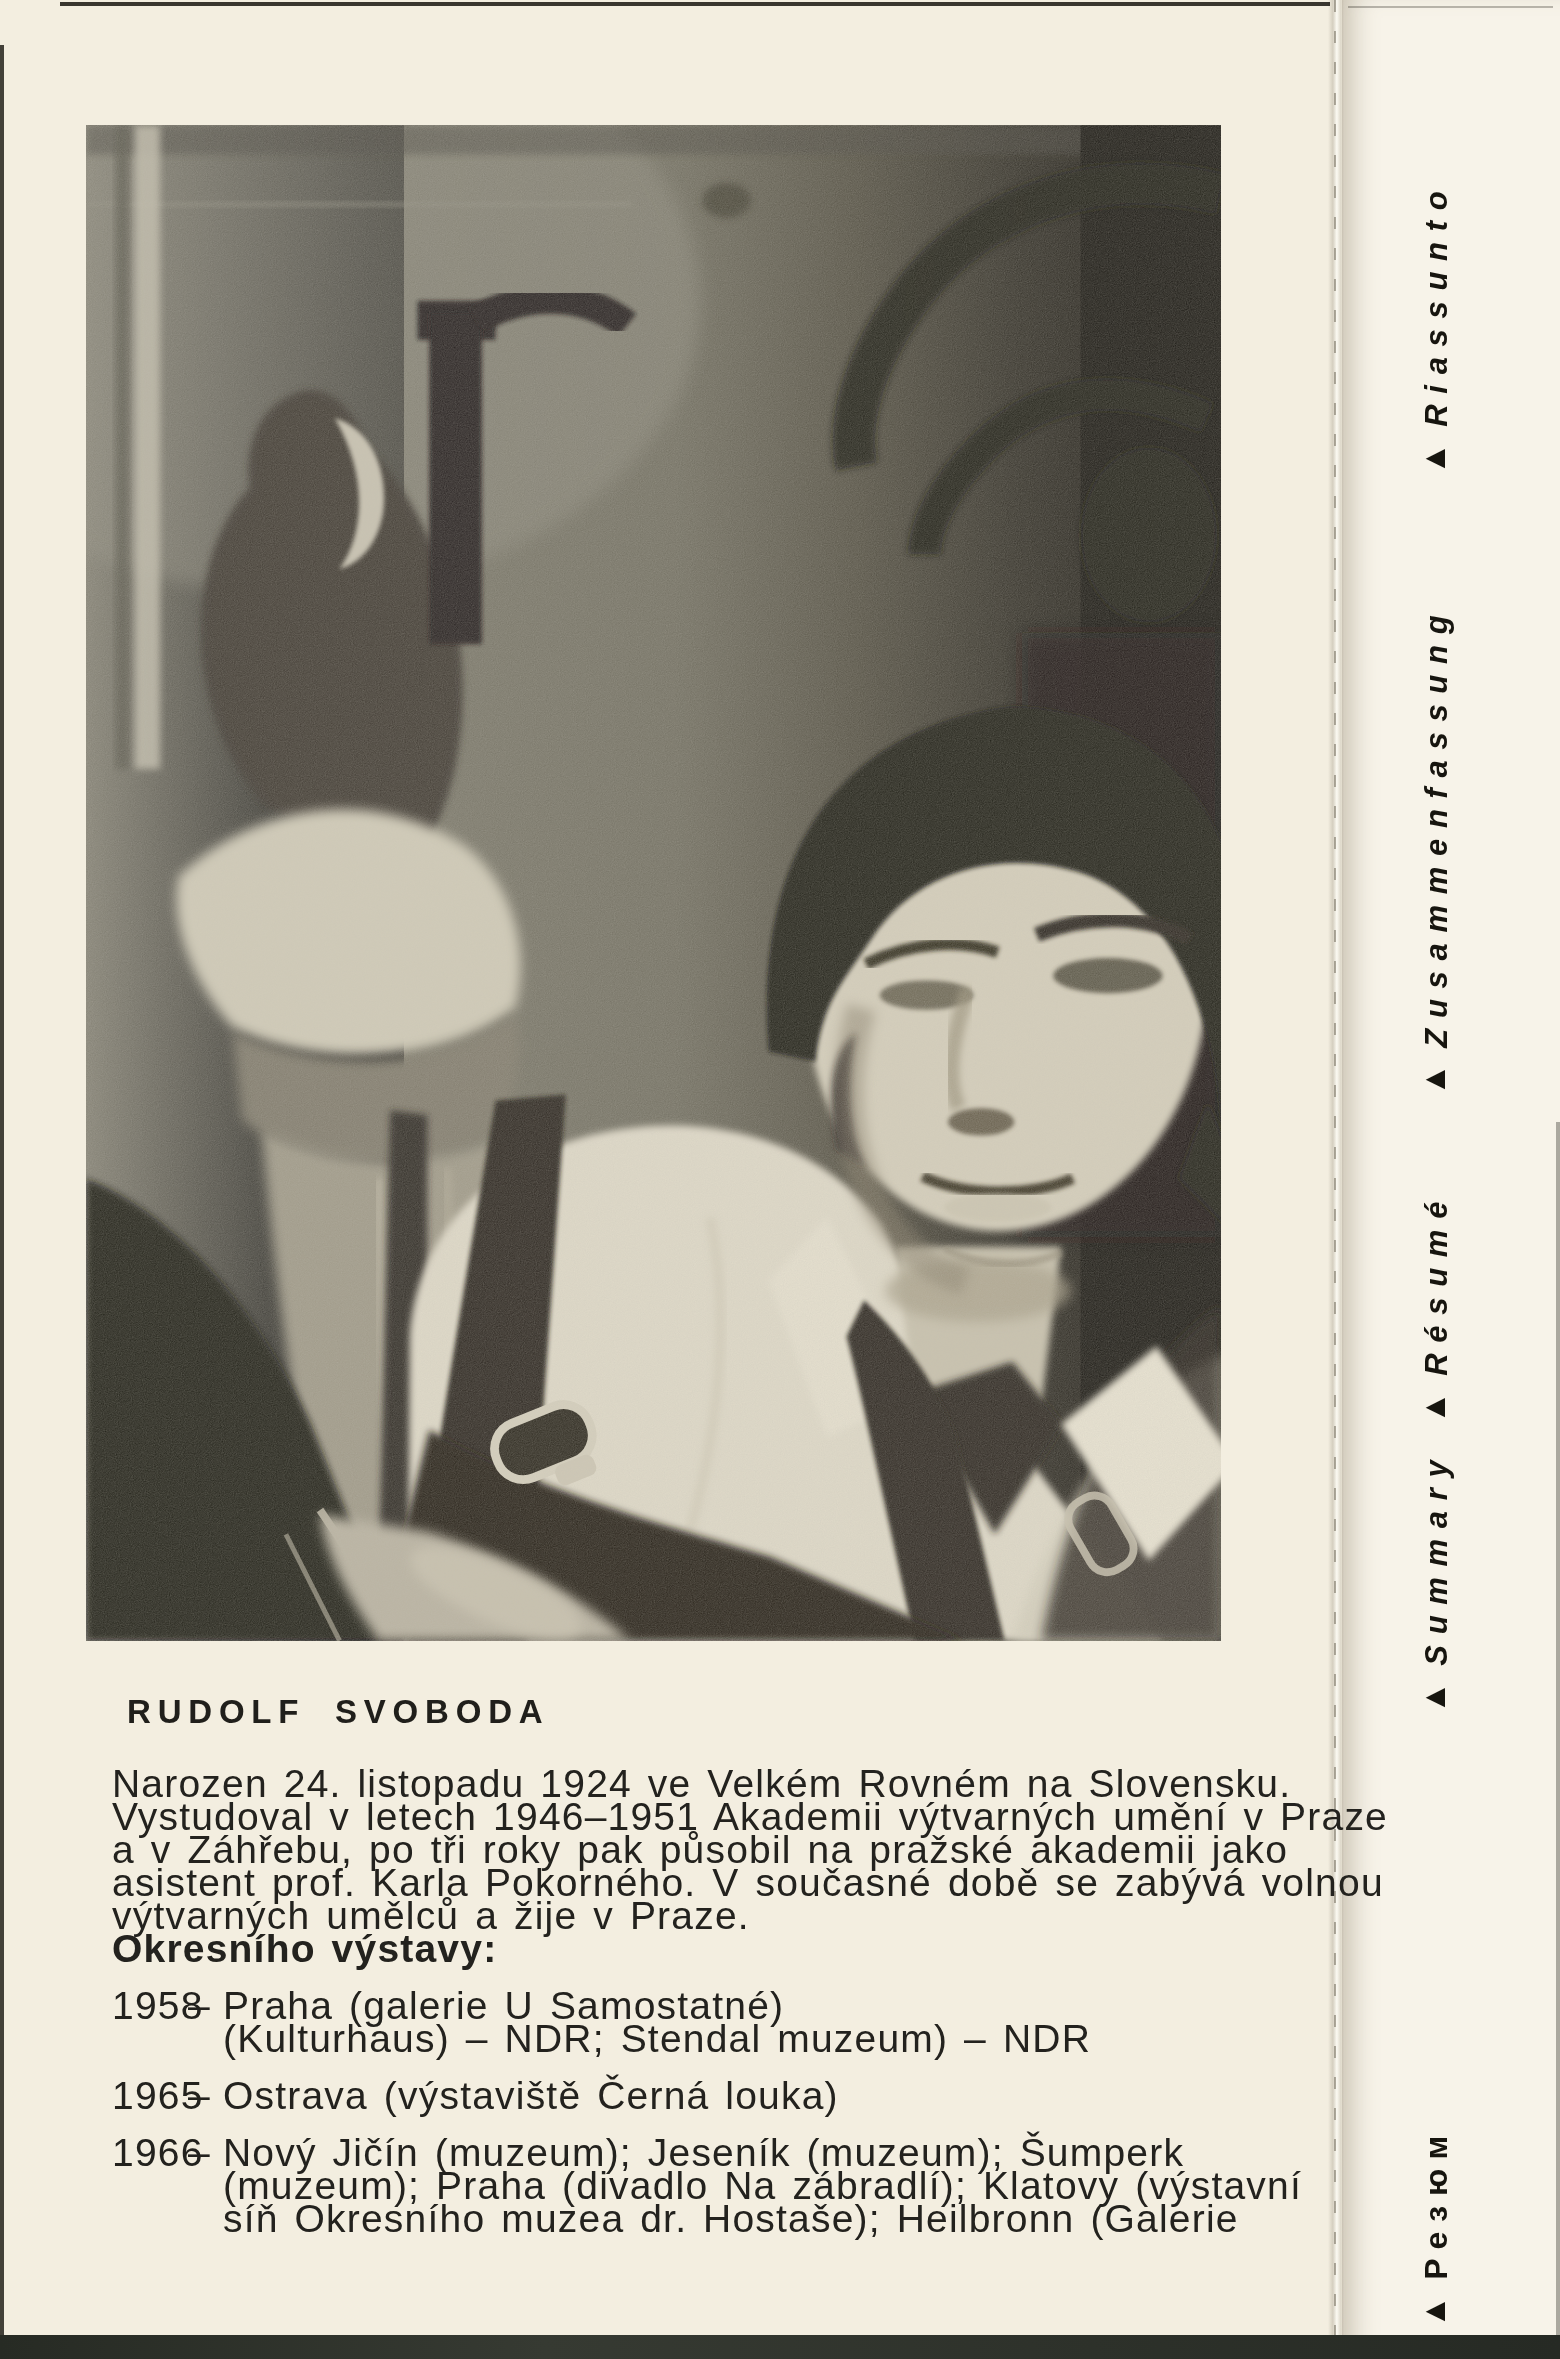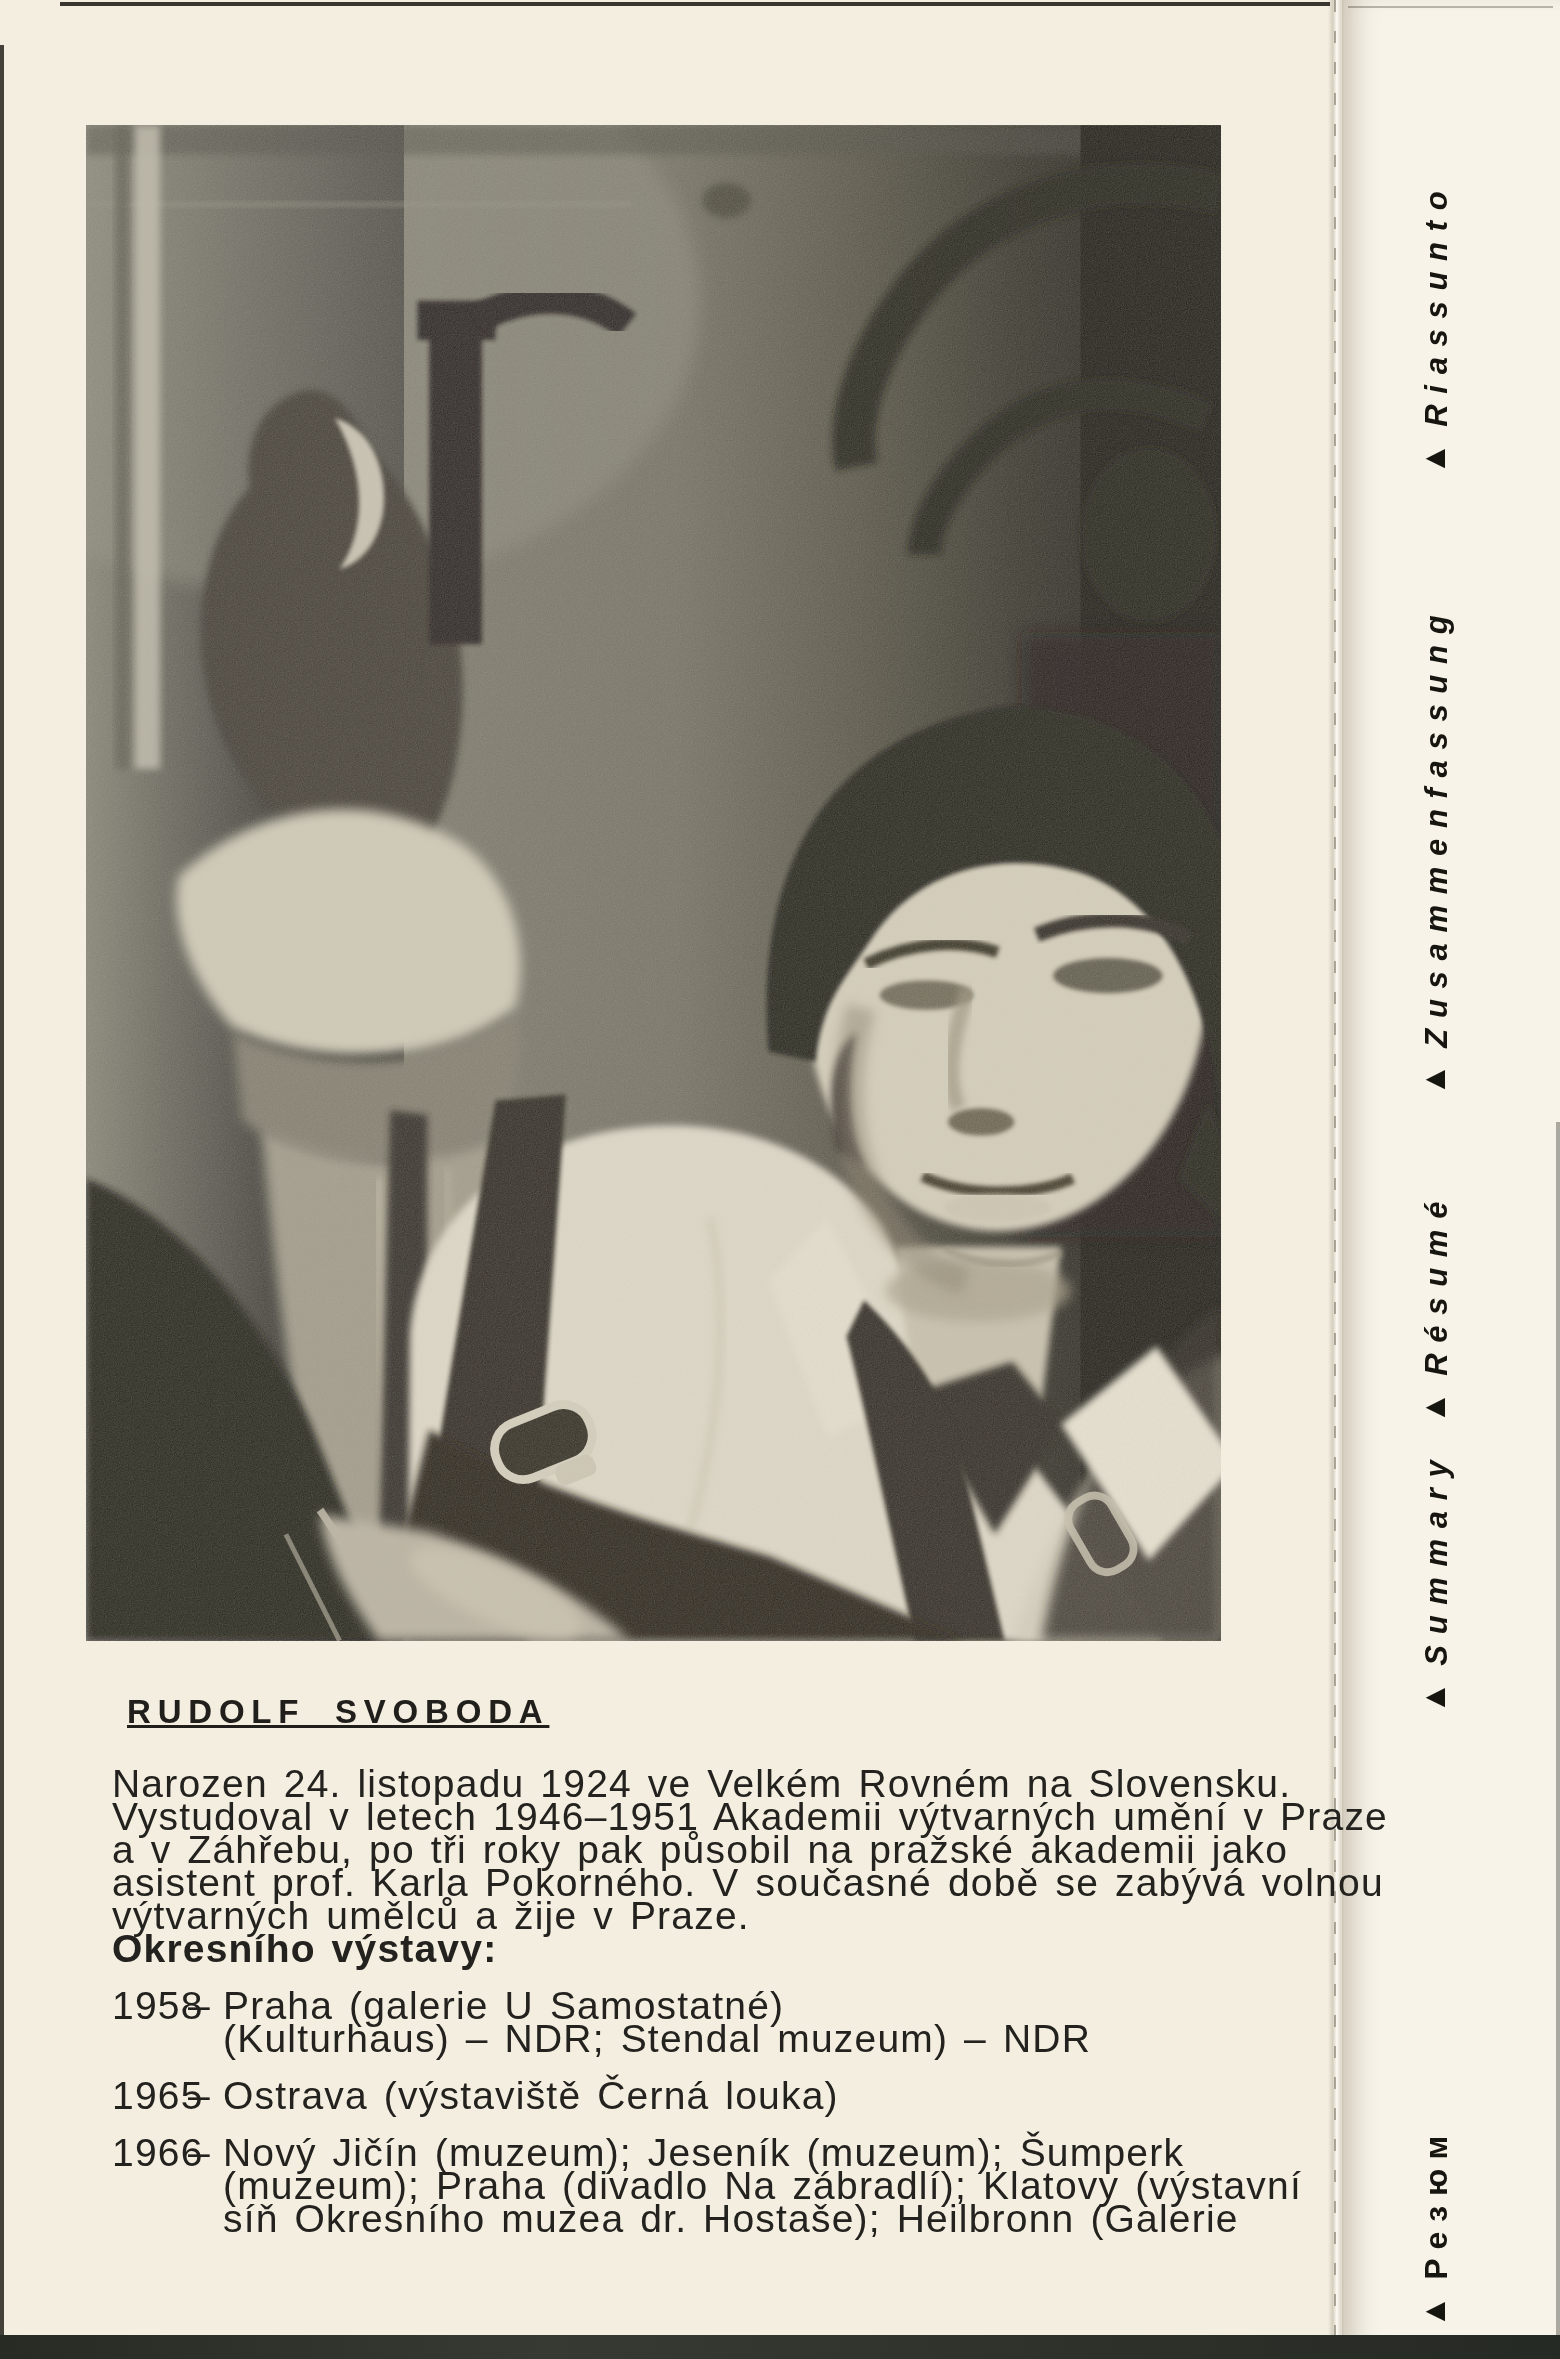--- a/index.html
+++ b/index.html
@@ -21,21 +21,21 @@
   .edge-left{position:absolute;left:0;top:45px;width:3.9px;height:2292px;background:#17150f;opacity:.8;}
   .edge-bottom{position:absolute;left:0;top:2335px;width:1560px;height:24.4px;
     background:linear-gradient(90deg,#272b24,#363a32 35%,#2d312a 70%,#262a24);}
   .edge-right{position:absolute;left:1556px;top:1122px;width:3.9px;height:1213px;background:rgba(30,28,22,.35);}
 
   .photo{position:absolute;left:86px;top:125px;width:1135px;height:1516px;background:#6b685c;overflow:hidden;}
   .photo svg{display:block;}
 
   .title{position:absolute;left:127px;top:1693px;margin:0;
     font-size:33px;font-weight:bold;letter-spacing:6.8px;word-spacing:13.7px;
-    color:#201f1b;white-space:nowrap;text-decoration:underline;}
+    color:#201f1b;white-space:nowrap;}
 
   .textblock{position:absolute;left:112px;top:1767px;width:1170px;
     font-size:39px;line-height:33px;letter-spacing:1.2px;word-spacing:3.9px;
     color:#23221e;white-space:nowrap;}
   .ex-heading{font-weight:bold;}
   .ex-year{display:inline-block;width:76px;font-weight:normal;margin-top:24px;}
   .ex-sep{display:inline-block;width:35px;}
   .ex-cont{padding-left:111px;}
 
   .margin-label{position:absolute;left:1416px;transform:rotate(-90deg);transform-origin:0 0;

